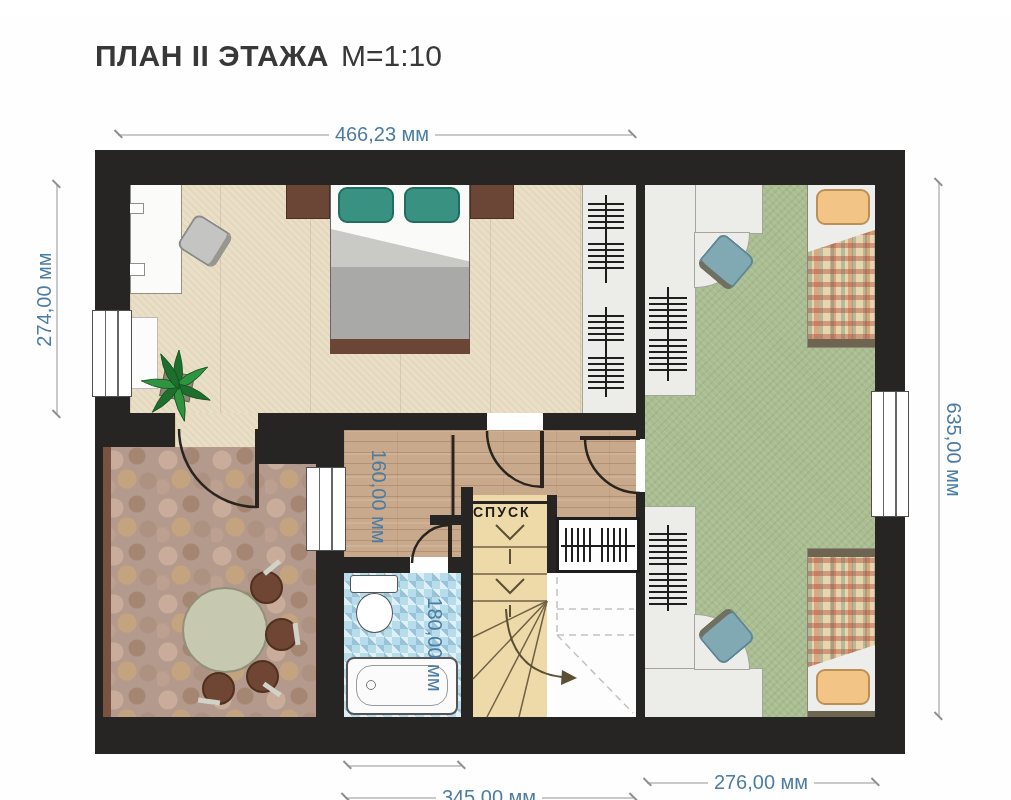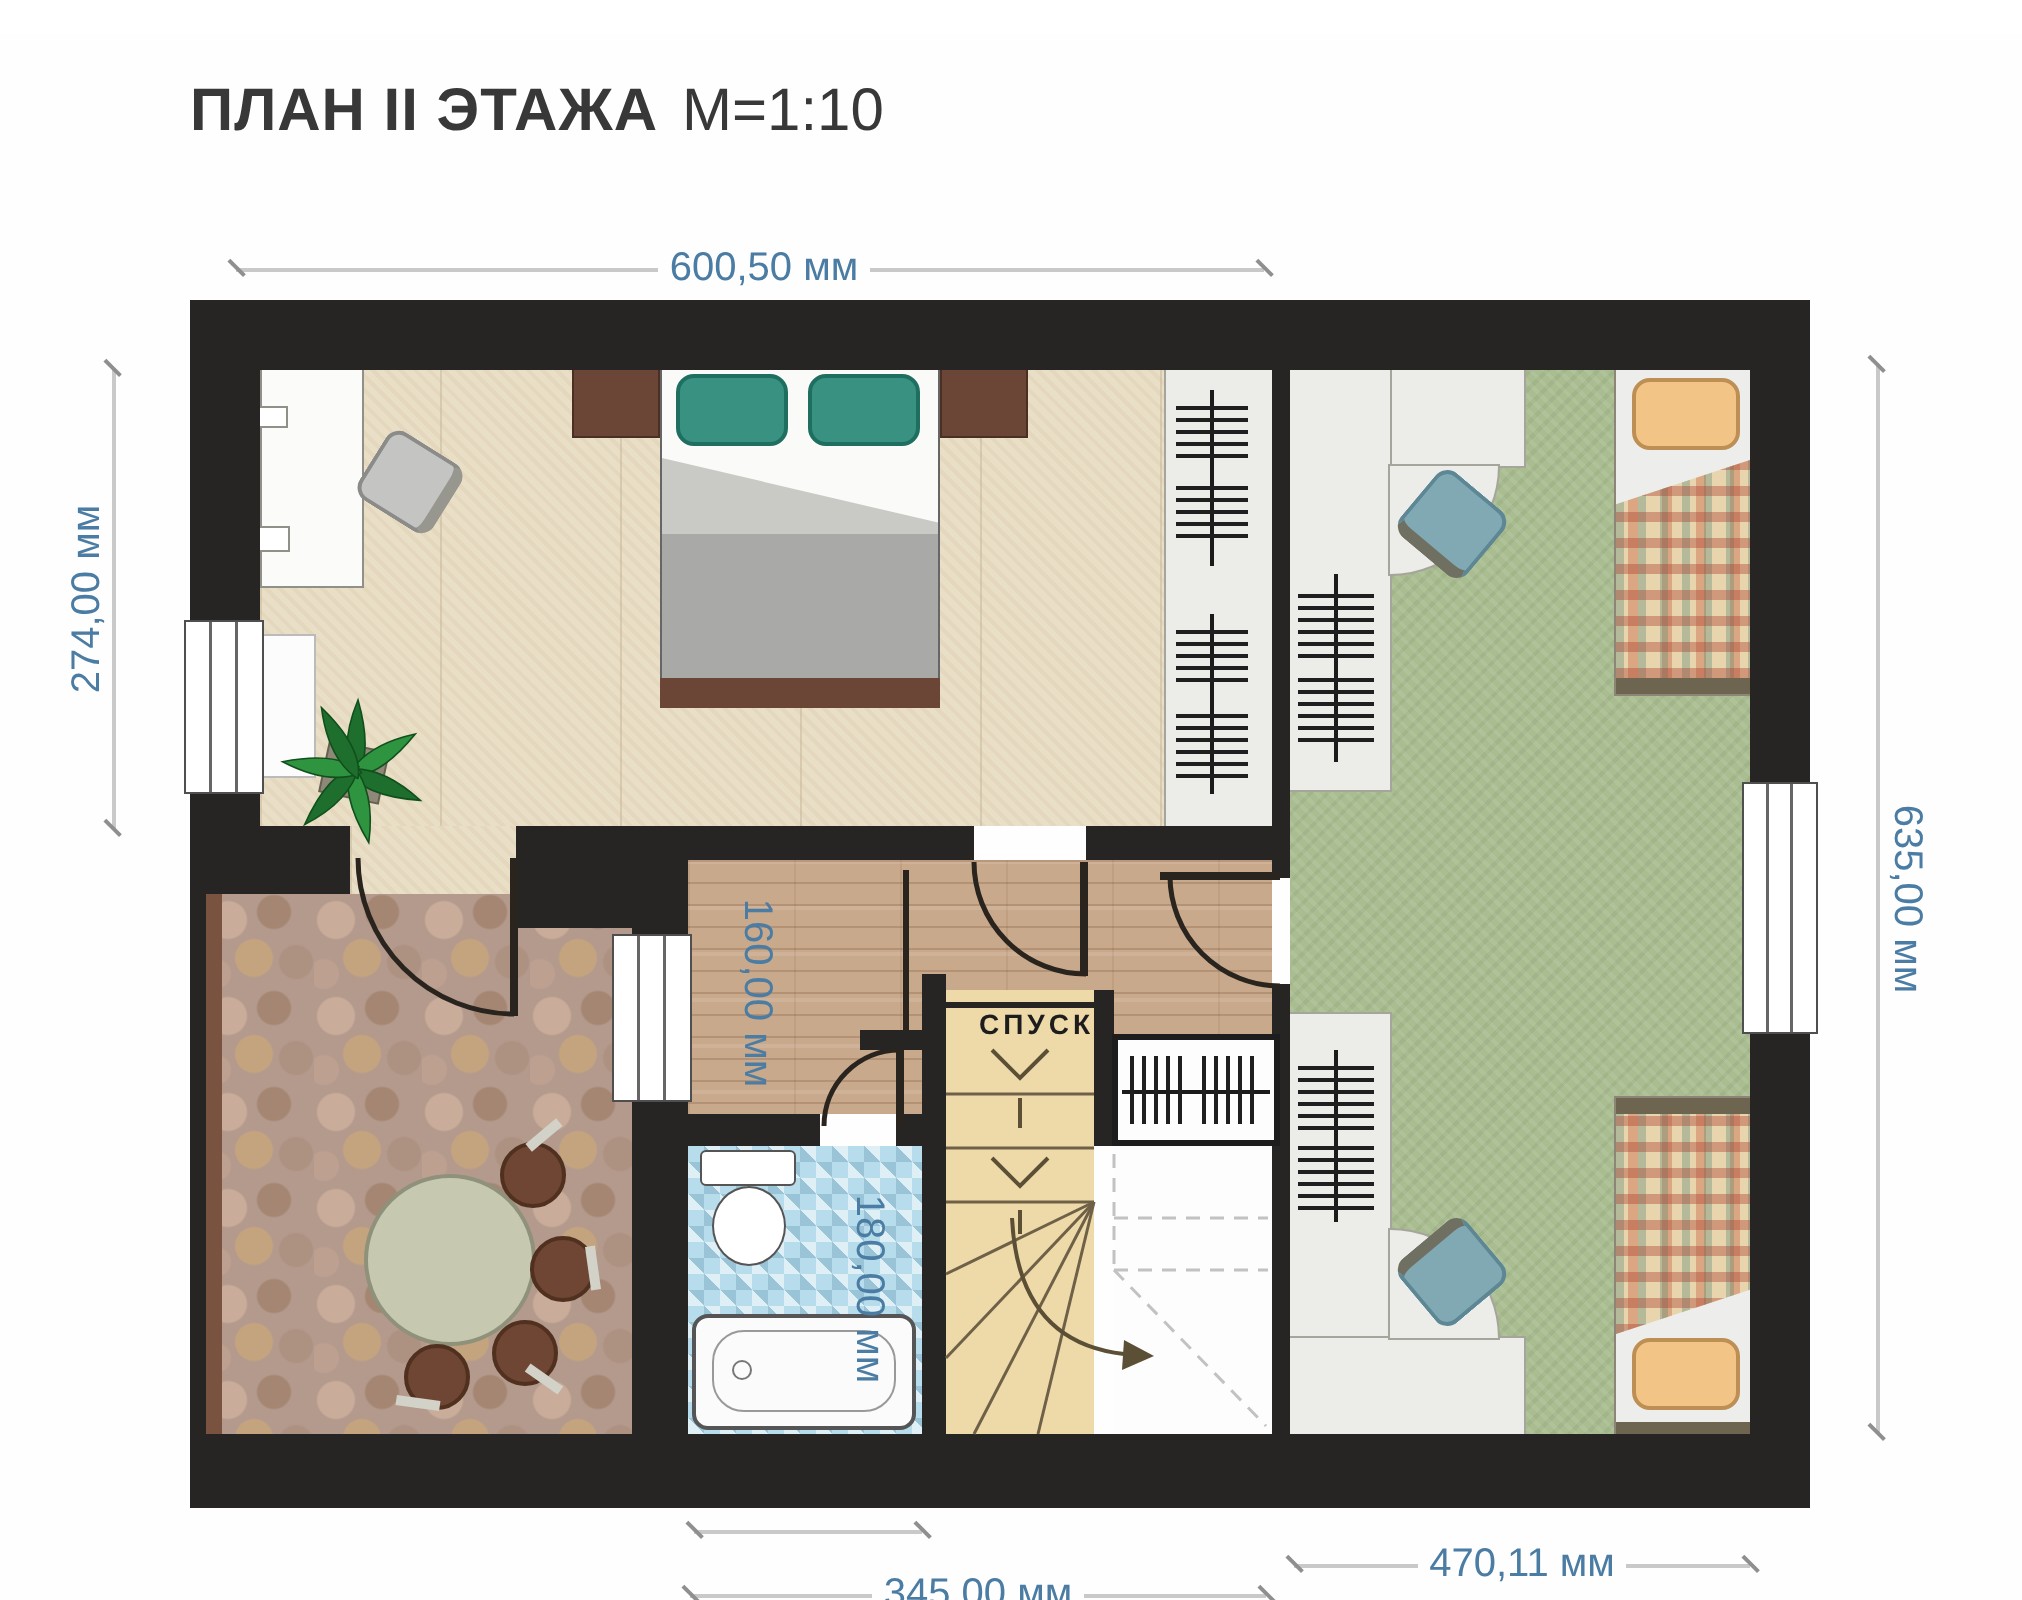--- a/index.html
+++ b/index.html
@@ -48,21 +48,21 @@
   
   .titleblock{position:absolute;left:95px;top:22px;color:#383838;}
   .t-main{font-size:30px;font-weight:bold;letter-spacing:.5px;}
   .t-scale{font-size:30px;font-weight:normal;margin-left:12px;}
   .t-variant{font-size:28px;font-style:italic;margin-top:6px;}
   
   .dimline{position:absolute;background:#c9c9c9;}
   .dim{position:absolute;color:#4b7ca3;font-size:20px;text-align:center;white-space:nowrap;}
   .dim .bg{background:#fefefe;padding:0 6px;}
   .tk{position:absolute;width:11px;height:1.5px;background:#8f8f8f;transform:rotate(45deg);}
-  .spusk{position:absolute;left:473px;top:487px;width:74px;text-align:right;
+  .spusk{position:absolute;left:473px;top:487px;width:74px;text-align:left;
          font-size:14px;font-weight:bold;letter-spacing:2px;color:#1d1d1d;}
   .chair{position:absolute;box-sizing:border-box;border-radius:8px;}
   .dchair{position:absolute;width:33px;height:33px;border-radius:50%;
           background:#6f4534;border:2px solid #50301f;box-sizing:border-box;}
   .dbar{position:absolute;background:#d2d2c8;}
   svg.overlay{position:absolute;left:0;top:0;pointer-events:none;}
 </style>
 </head>
 <body>
 
@@ -246,21 +246,21 @@
         <path d="M0,4 Q10,-8 2,-36 Q-8,-12 0,4" fill="#1e6f2d" transform="rotate(330)"></path>
       </g>
     </g>
   </svg>
 
   <div class="spusk">СПУСК</div>
 
   <div class="dimline" style="left:118px;top:117px;width:514px;height:1.5px;"></div>
   <div class="tk" style="left:113px;top:116px;"></div>
     <div class="tk" style="left:627px;top:116px;"></div>
-  <div class="dim" style="left:262px;top:106px;width:240px;"><span class="bg">600,50 мм</span></div>
+  <div class="dim" style="left:262px;top:106px;width:240px;"><span class="bg">466,23 мм</span></div>
 
   <div class="dimline" style="left:56px;top:167px;width:1.5px;height:231px;"></div>
   <div class="tk" style="left:51px;top:166px;"></div>
     <div class="tk" style="left:51px;top:396px;"></div>
   <div class="dim" style="left:-21px;top:271px;width:130px;transform:rotate(-90deg);"><span class="bg">274,00 мм</span></div>
 
   <div class="dimline" style="left:938px;top:165px;width:1.5px;height:535px;"></div>
   <div class="tk" style="left:933px;top:164px;"></div>
     <div class="tk" style="left:933px;top:698px;"></div>
   <div class="dim" style="left:888px;top:421px;width:130px;transform:rotate(90deg);"><span class="bg">635,00 мм</span></div>
@@ -273,15 +273,15 @@
     <div class="tk" style="left:456px;top:747px;"></div>
 
   <div class="dimline" style="left:345px;top:780px;width:288px;height:1.5px;"></div>
   <div class="tk" style="left:340px;top:779px;"></div>
     <div class="tk" style="left:628px;top:779px;"></div>
   <div class="dim" style="left:414px;top:769px;width:150px;"><span class="bg">345,00 мм</span></div>
 
   <div class="dimline" style="left:647px;top:765px;width:228px;height:1.5px;"></div>
   <div class="tk" style="left:642px;top:764px;"></div>
     <div class="tk" style="left:870px;top:764px;"></div>
-  <div class="dim" style="left:686px;top:754px;width:150px;"><span class="bg">470,11 мм</span></div>
+  <div class="dim" style="left:686px;top:754px;width:150px;"><span class="bg">276,00 мм</span></div>
 
 </div>
 
 </body></html>

